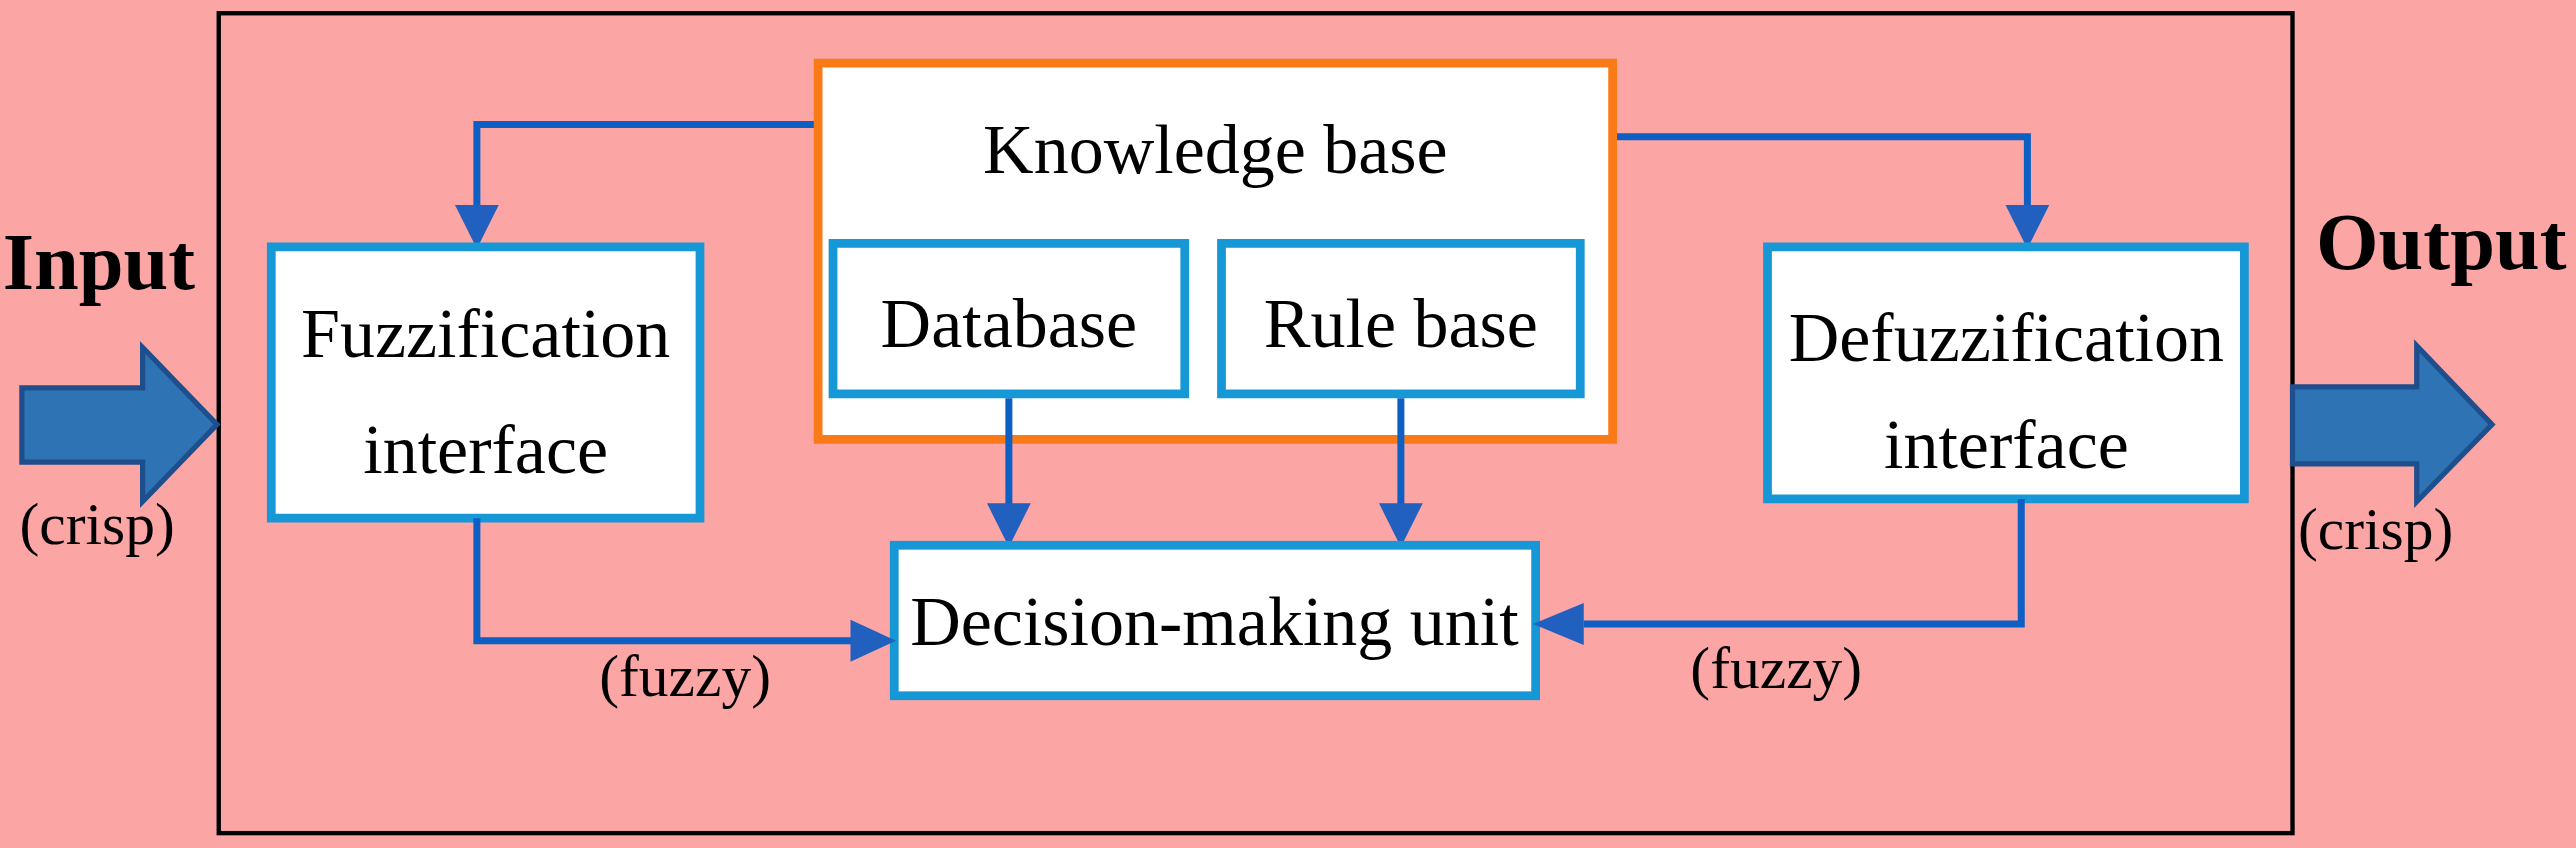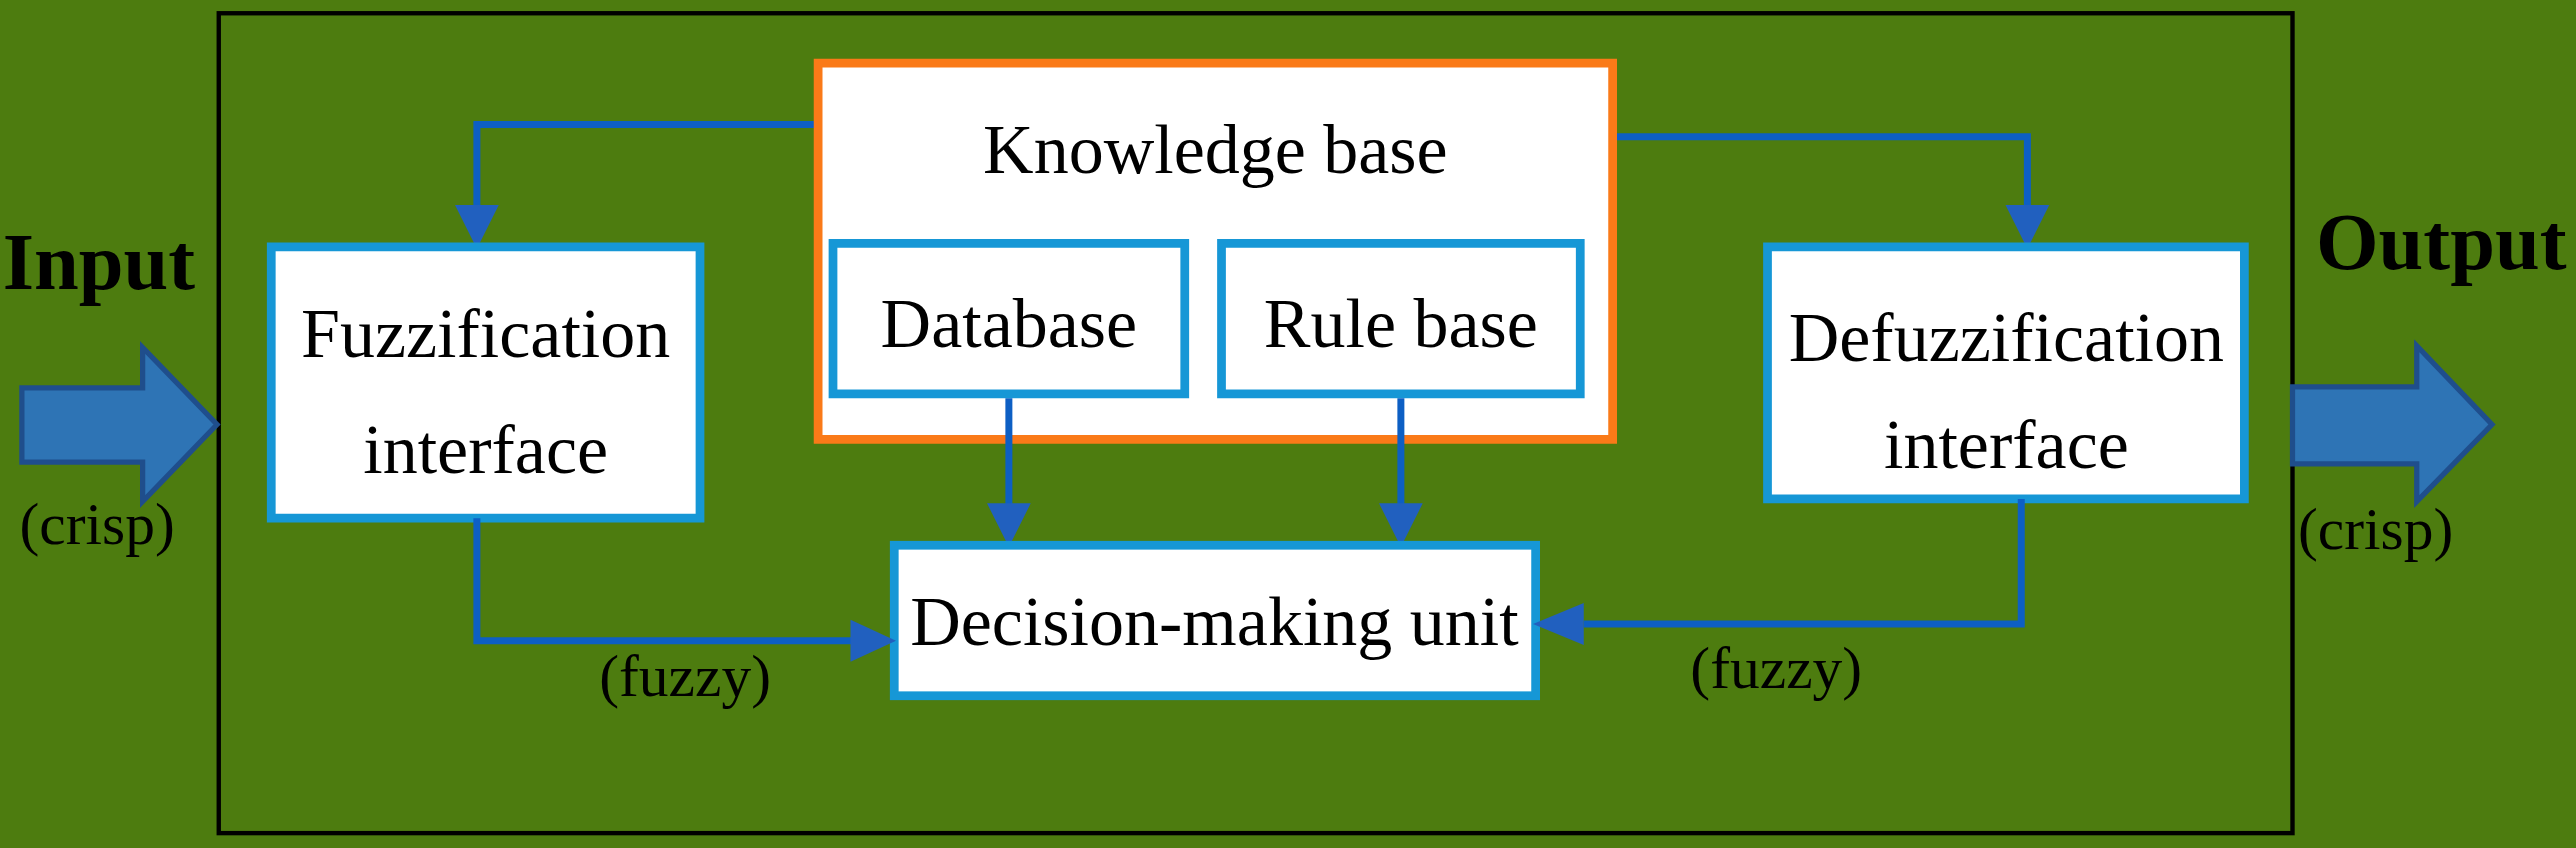--- a/index.html
+++ b/index.html
@@ -1,20 +1,20 @@
 <!DOCTYPE html>
 <html style="font-size:14px"><head>
 <meta charset="utf-8">
 <style>
   html, body { margin: 0; padding: 0; background: #ffffff; }
   .stage {
     position: relative;
     width: 2576px;
     height: 849px;
-    background: #4d7c0f;
+    background: #fca5a5;
     overflow: hidden;
   }
   svg { display: block; }
   text {
     font-family: "Liberation Serif", "DejaVu Serif", serif;
     fill: #000000;
   }
   .label-big   { font-size: 92px; font-weight: bold; }
   .label-box   { font-size: 80px; }
   .label-small { font-size: 68px; }

